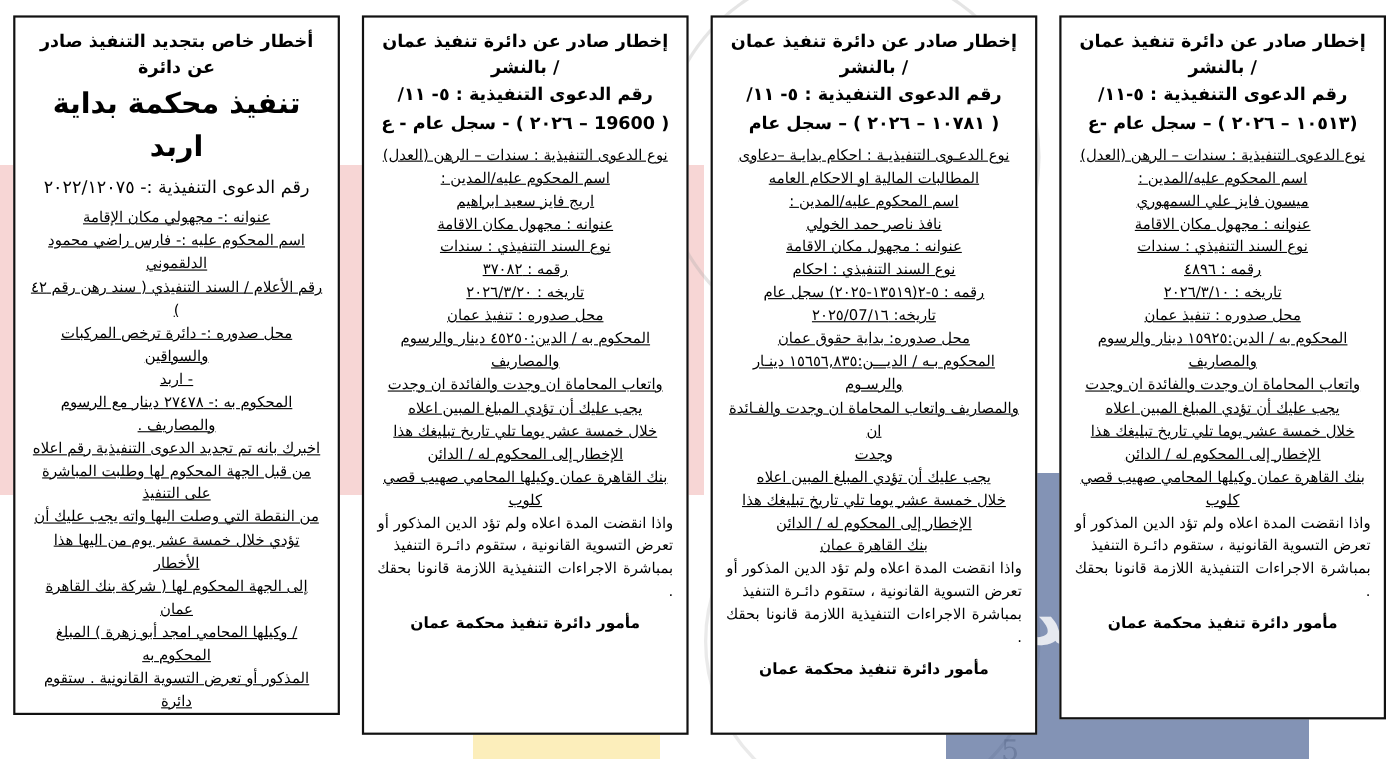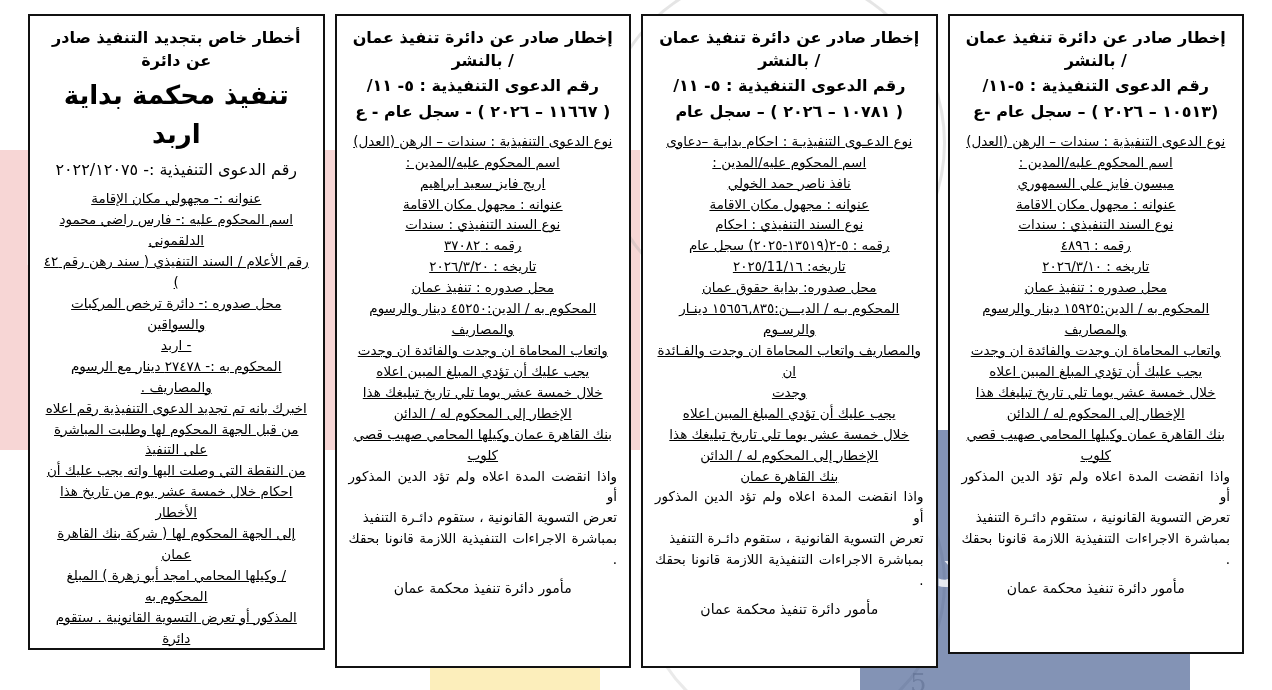--- a/index.html
+++ b/index.html
@@ -88,21 +88,21 @@
     color: rgba(255,255,255,0.80);
   }
 
   
   .board {
     position: relative;
     z-index: 2;
     display: flex;
     flex-direction: row-reverse;
     justify-content: space-between;
-    padding: 14px 28px;
+    padding: 14px 12px;
     box-sizing: border-box;
     height: 690px;
     gap: 10px;
   }
   .notice {
     background: #ffffff;
     border: 2px solid #111111;
     box-sizing: border-box;
     padding: 10px 12px 8px 12px;
     width: 297px;
@@ -137,21 +137,21 @@
   .body-line {
     font-size: 13.5px;
     line-height: 1.55;
     text-align: right;
   }
   .body-line.center { text-align: center; text-decoration: underline; }
   .body-line.justify { text-align: justify; text-align-last: right; }
   .spacer { height: 6px; }
   .signature {
     font-size: 14px;
-    font-weight: normal;
+    font-weight: bold;
     margin-top: 10px;
     text-align: center;
   }
 </style>
 </head>
 <body>
 
 <div id="watermark">
   <div class="wm-red-band"></div>
   <div class="wm-red-text">م د ا</div>
@@ -178,33 +178,33 @@
     <div class="hdr-sub">رقم الدعوى التنفيذية  :- ٢٠٢٢/١٢٠٧٥</div>
     <div class="body-line center">عنوانه :-  مجهولي مكان الإقامة</div>
     <div class="body-line center">اسم المحكوم عليه :- فارس راضي محمود الدلقموني</div>
     <div class="body-line center">رقم الأعلام / السند التنفيذي  ( سند رهن رقم ٤٢ )</div>
     <div class="body-line center">محل صدوره :-   دائرة ترخص المركبات والسواقين</div>
     <div class="body-line center">- اربد</div>
     <div class="body-line center">المحكوم به :-  ٢٧٤٧٨ دينار  مع الرسوم والمصاريف .</div>
     <div class="body-line center">اخبرك بانه تم تجديد الدعوى التنفيذية رقم اعلاه</div>
     <div class="body-line center">من قبل الجهة المحكوم لها وطلبت المباشرة على التنفيذ</div>
     <div class="body-line center">من النقطة التي وصلت اليها واته يجب عليك أن</div>
-    <div class="body-line center">احكام خلال خمسة عشر يوم من تاريخ هذا الأخطار</div>
+    <div class="body-line center">تؤدي خلال خمسة عشر يوم من اليها هذا الأخطار</div>
     <div class="body-line center">إلى الجهة المحكوم لها ( شركة بنك القاهرة عمان</div>
     <div class="body-line center">/ وكيلها المحامي امجد أبو زهرة ) المبلغ المحكوم به</div>
     <div class="body-line center">المذكور أو تعرض التسوية القانونية . ستقوم دائرة</div>
     <div class="body-line center">المذكور أعلاه.  فإذا انقضت المده ولم تؤديا الدين</div>
     <div class="body-line center">التنفيذ بمباشرة المعاملات التنفيذية اللازمة  قانوناً</div>
 
   </div>
 
   <div class="notice card-2">
     <div class="hdr">إخطار صادر عن دائرة تنفيذ عمان / بالنشر</div>
     <div class="hdr">رقم الدعوى التنفيذية : ٥- ١١/</div>
-    <div class="hdr">( ١١٦٦٧ – ٢٠٢٦ )  - سجل عام - ع</div>
+    <div class="hdr">( 19600 – ٢٠٢٦ )  - سجل عام - ع</div>
     <div class="spacer"></div>
     <div class="body-line center">نوع الدعوى التنفيذية : سندات – الرهن (العدل)</div>
     <div class="body-line center">اسم المحكوم عليه/المدين :</div>
     <div class="body-line center">اريج فايز سعيد ابراهيم</div>
     <div class="body-line center">عنوانه : مجهول مكان الاقامة</div>
     <div class="body-line center">نوع السند التنفيذي : سندات</div>
     <div class="body-line center">رقمه : ٣٧٠٨٢</div>
     <div class="body-line center">تاريخه : ٢٠٢٦/٣/٢٠</div>
     <div class="body-line center">محل صدوره : تنفيذ عمان</div>
     <div class="body-line center">المحكوم به / الدين:٤٥٢٥٠ دينار والرسوم والمصاريف</div>
@@ -218,26 +218,27 @@
     <div class="body-line justify">بمباشرة الاجراءات التنفيذية اللازمة قانونا بحقك .</div>
     <div class="signature">مأمور دائرة تنفيذ محكمة عمان</div>
   </div>
 
   <div class="notice card-3">
     <div class="hdr">إخطار صادر عن دائرة تنفيذ عمان / بالنشر</div>
     <div class="hdr">رقم الدعوى التنفيذية : ٥- ١١/</div>
     <div class="hdr">( ١٠٧٨١ – ٢٠٢٦ )  – سجل عام</div>
     <div class="spacer"></div>
     <div class="body-line center">نوع الدعـوى التنفيذيـة : احكام بدايـة –دعاوى</div>
+    <div class="body-line center">المطالبات المالية او الاحكام العامه</div>
     <div class="body-line center">اسم المحكوم عليه/المدين :</div>
     <div class="body-line center">نافذ ناصر حمد الخولي</div>
     <div class="body-line center">عنوانه : مجهول مكان الاقامة</div>
     <div class="body-line center">نوع السند التنفيذي : احكام</div>
     <div class="body-line center">رقمه : ٥-٢(١٣٥١٩-٢٠٢٥) سجل عام</div>
-    <div class="body-line center">تاريخه: ٢٠٢٥/11/١٦</div>
+    <div class="body-line center">تاريخه: ٢٠٢٥/07/١٦</div>
     <div class="body-line center">محل صدوره: بداية حقوق عمان</div>
     <div class="body-line center">المحكوم بـه / الديـــن:١٥٦٥٦,٨٣٥ دينـار والرسـوم</div>
     <div class="body-line center">والمصاريف واتعاب المحاماة ان وجدت والفـائدة ان</div>
     <div class="body-line center">وجدت</div>
     <div class="body-line center">يجب عليك أن تؤدي المبلغ المبين اعلاه</div>
     <div class="body-line center">خلال خمسة عشر يوما تلي تاريخ تبليغك هذا</div>
     <div class="body-line center">الإخطار إلى المحكوم له / الدائن</div>
     <div class="body-line center">بنك القاهرة عمان</div>
     <div class="body-line justify">واذا انقضت المدة اعلاه ولم تؤد الدين المذكور أو</div>
     <div class="body-line justify">تعرض  التسوية  القانونية ،  ستقوم  دائـرة  التنفيذ</div>

